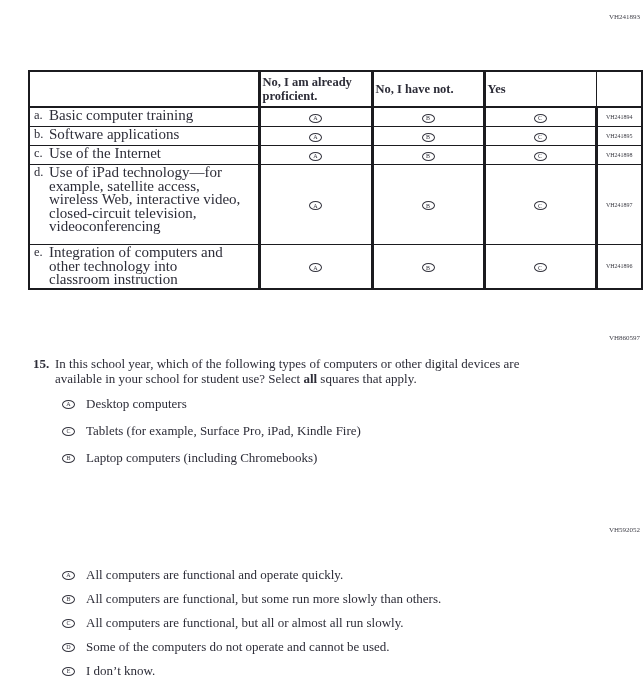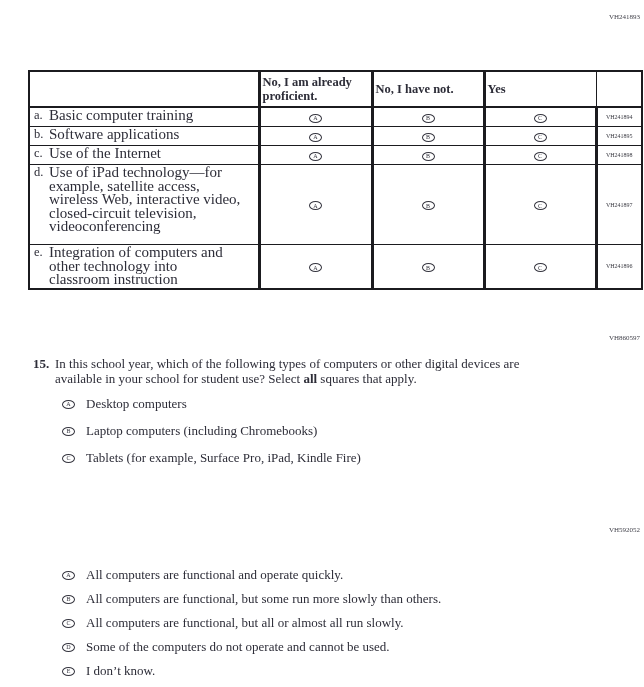--- a/index.html
+++ b/index.html
@@ -187,50 +187,50 @@
 
   <div class="opts opts-15" style="top:397px;">
     <div class="opt">
       <span class="oval">
           <span class="ol">A</span>
         </span>
       <span class="opt-label">Desktop computers</span>
     </div>
     <div class="opt">
       <span class="oval">
+          <span class="ol">C</span>
+        </span>
+      <span class="opt-label">Tablets (for example, Surface Pro, iPad, Kindle Fire)</span>
+    </div>
+    <div class="opt">
+      <span class="oval">
           <span class="ol">B</span>
         </span>
       <span class="opt-label">Laptop computers (including Chromebooks)</span>
     </div>
+  </div>
+
+
+  <div class="opts opts-16" style="top:568px;">
+    <div class="opt">
+      <span class="oval">
+          <span class="ol">A</span>
+        </span>
+      <span class="opt-label">All computers are functional and operate quickly.</span>
+    </div>
+    <div class="opt">
+      <span class="oval">
+          <span class="ol">B</span>
+        </span>
+      <span class="opt-label">All computers are functional, but some run more slowly than others.</span>
+    </div>
     <div class="opt">
       <span class="oval">
           <span class="ol">C</span>
         </span>
-      <span class="opt-label">Tablets (for example, Surface Pro, iPad, Kindle Fire)</span>
-    </div>
-  </div>
-
-
-  <div class="opts opts-16" style="top:568px;">
-    <div class="opt">
-      <span class="oval">
-          <span class="ol">A</span>
-        </span>
-      <span class="opt-label">All computers are functional and operate quickly.</span>
-    </div>
-    <div class="opt">
-      <span class="oval">
-          <span class="ol">B</span>
-        </span>
-      <span class="opt-label">All computers are functional, but some run more slowly than others.</span>
-    </div>
-    <div class="opt">
-      <span class="oval">
-          <span class="ol">C</span>
-        </span>
       <span class="opt-label">All computers are functional, but all or almost all run slowly.</span>
     </div>
     <div class="opt">
       <span class="oval">
           <span class="ol">D</span>
         </span>
       <span class="opt-label">Some of the computers do not operate and cannot be used.</span>
     </div>
     <div class="opt">
       <span class="oval">

